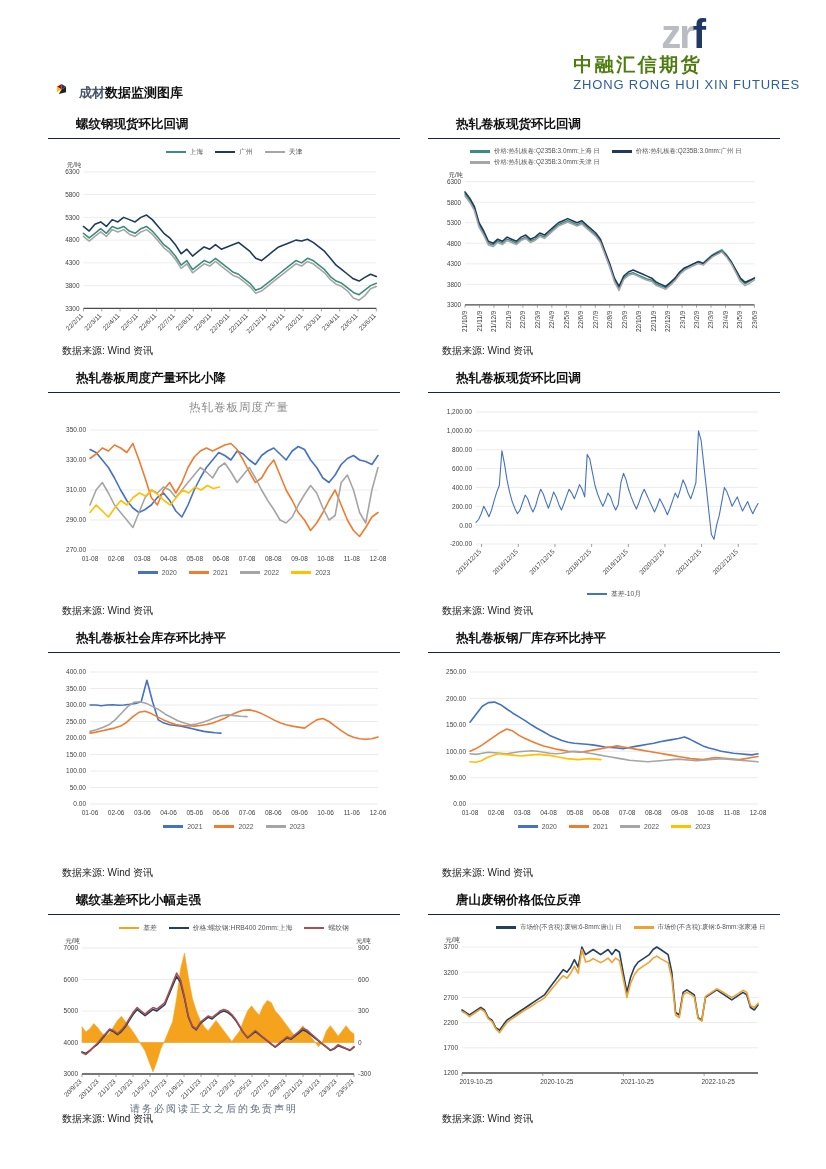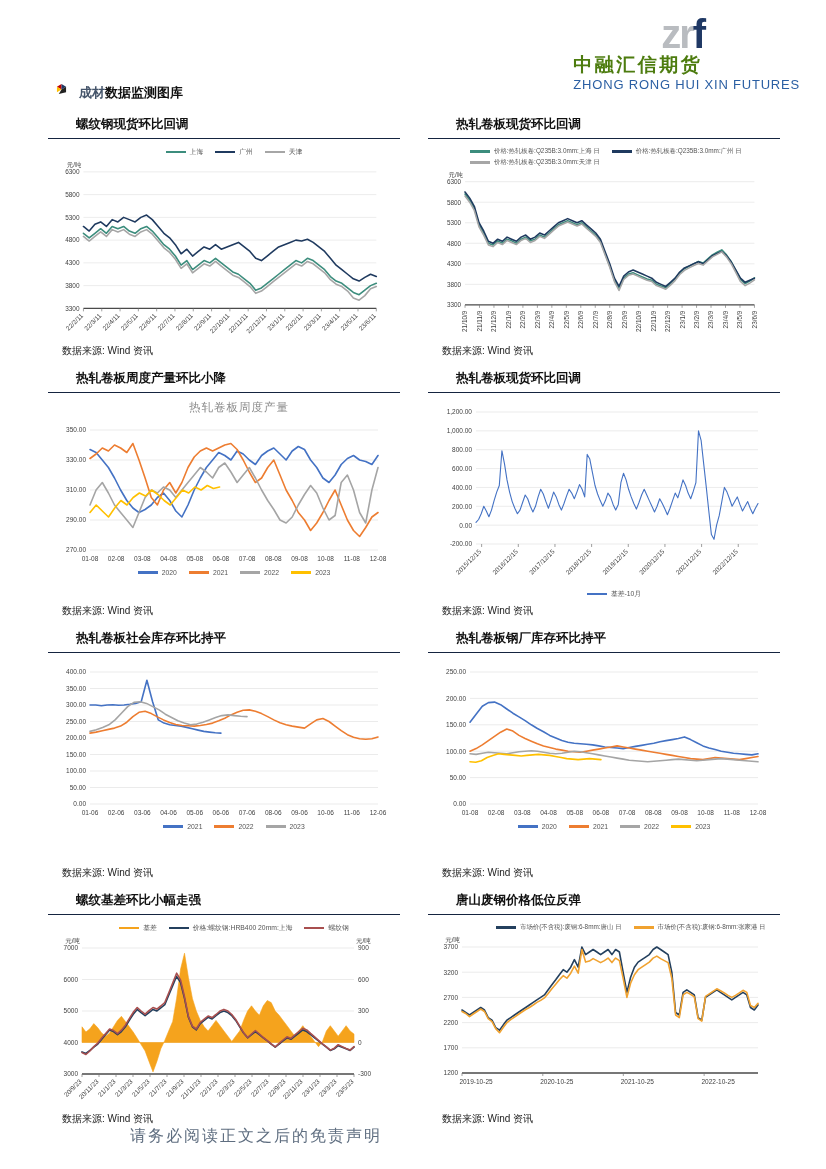--- a/index.html
+++ b/index.html
@@ -32,21 +32,21 @@
   .legend.left{justify-content:flex-start;padding-left:36px;}
   .legend.wide-left{justify-content:flex-start;padding-left:62px;}
   .lg-item{display:inline-flex;align-items:center;margin:1px 6px 1px 6px;}
   .lg-line{width:20px;height:2.6px;margin-right:4px;display:inline-block;flex:none;}
   .lg-txt{font-size:6.8px;color:#555;white-space:nowrap;}
   .legend.small .lg-txt{font-size:6.4px;}
   svg.chart{display:block;}
   .source{font-size:10px;color:#222;margin-top:auto;padding-left:2px;margin-bottom:4px;margin-left:12px;}
 
   
-  .footer{position:absolute;left:130px;top:1126px;font-size:16px;color:#5f6e80;letter-spacing:2px;text-align:right;}
+  .footer{position:absolute;left:130px;top:1102px;font-size:10px;color:#5f6e80;letter-spacing:2px;text-align:right;}
   .tick{font-size:6.5px;fill:#3f3f3f;}
 </style>
 </head>
 <body>
 
 <div class="page">
 
   <div class="logo">
     <div class="logo-zrf"><span class="logo-zr">zr</span><span class="logo-f">f</span></div>
     <div class="logo-textblock">

